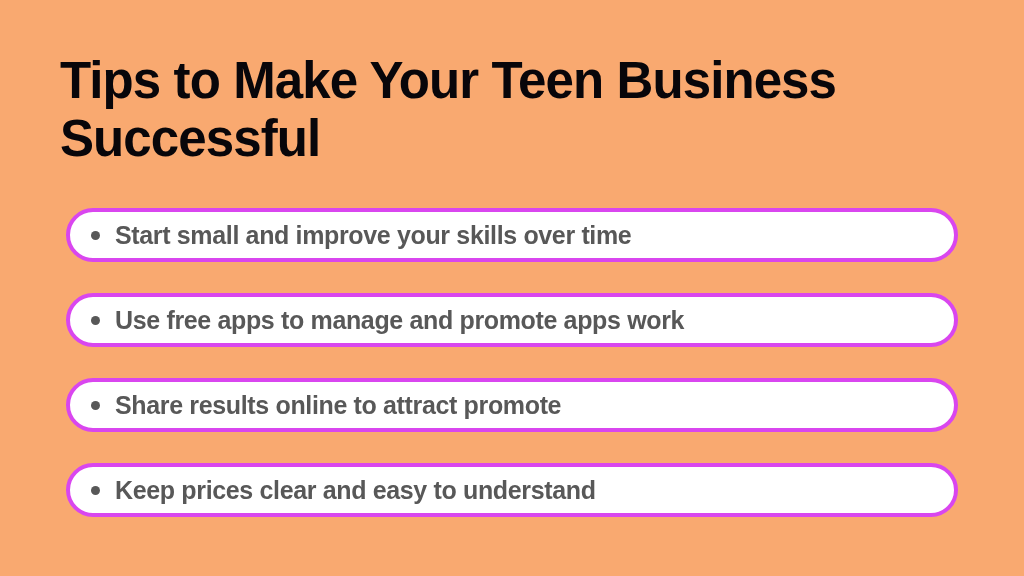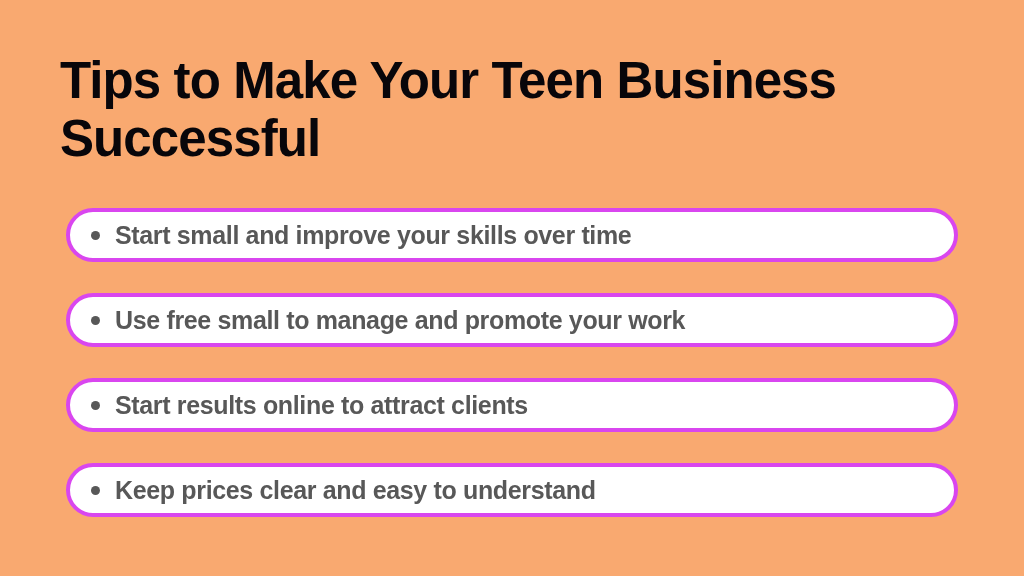--- a/index.html
+++ b/index.html
@@ -106,26 +106,26 @@
 
   <ul id="tips-list">
 
     <li class="tip-pill">
       <span class="tip-bullet"></span>
       <span class="tip-text">Start small and improve your skills over time</span>
     </li>
 
     <li class="tip-pill">
       <span class="tip-bullet"></span>
-      <span class="tip-text">Use free small to manage and promote your work</span>
+      <span class="tip-text">Use free apps to manage and promote apps work</span>
     </li>
 
     <li class="tip-pill">
       <span class="tip-bullet"></span>
-      <span class="tip-text">Start results online to attract clients</span>
+      <span class="tip-text">Share results online to attract promote</span>
     </li>
 
     <li class="tip-pill">
       <span class="tip-bullet"></span>
       <span class="tip-text">Keep prices clear and easy to understand</span>
     </li>
 
   </ul>
 
 </div>

